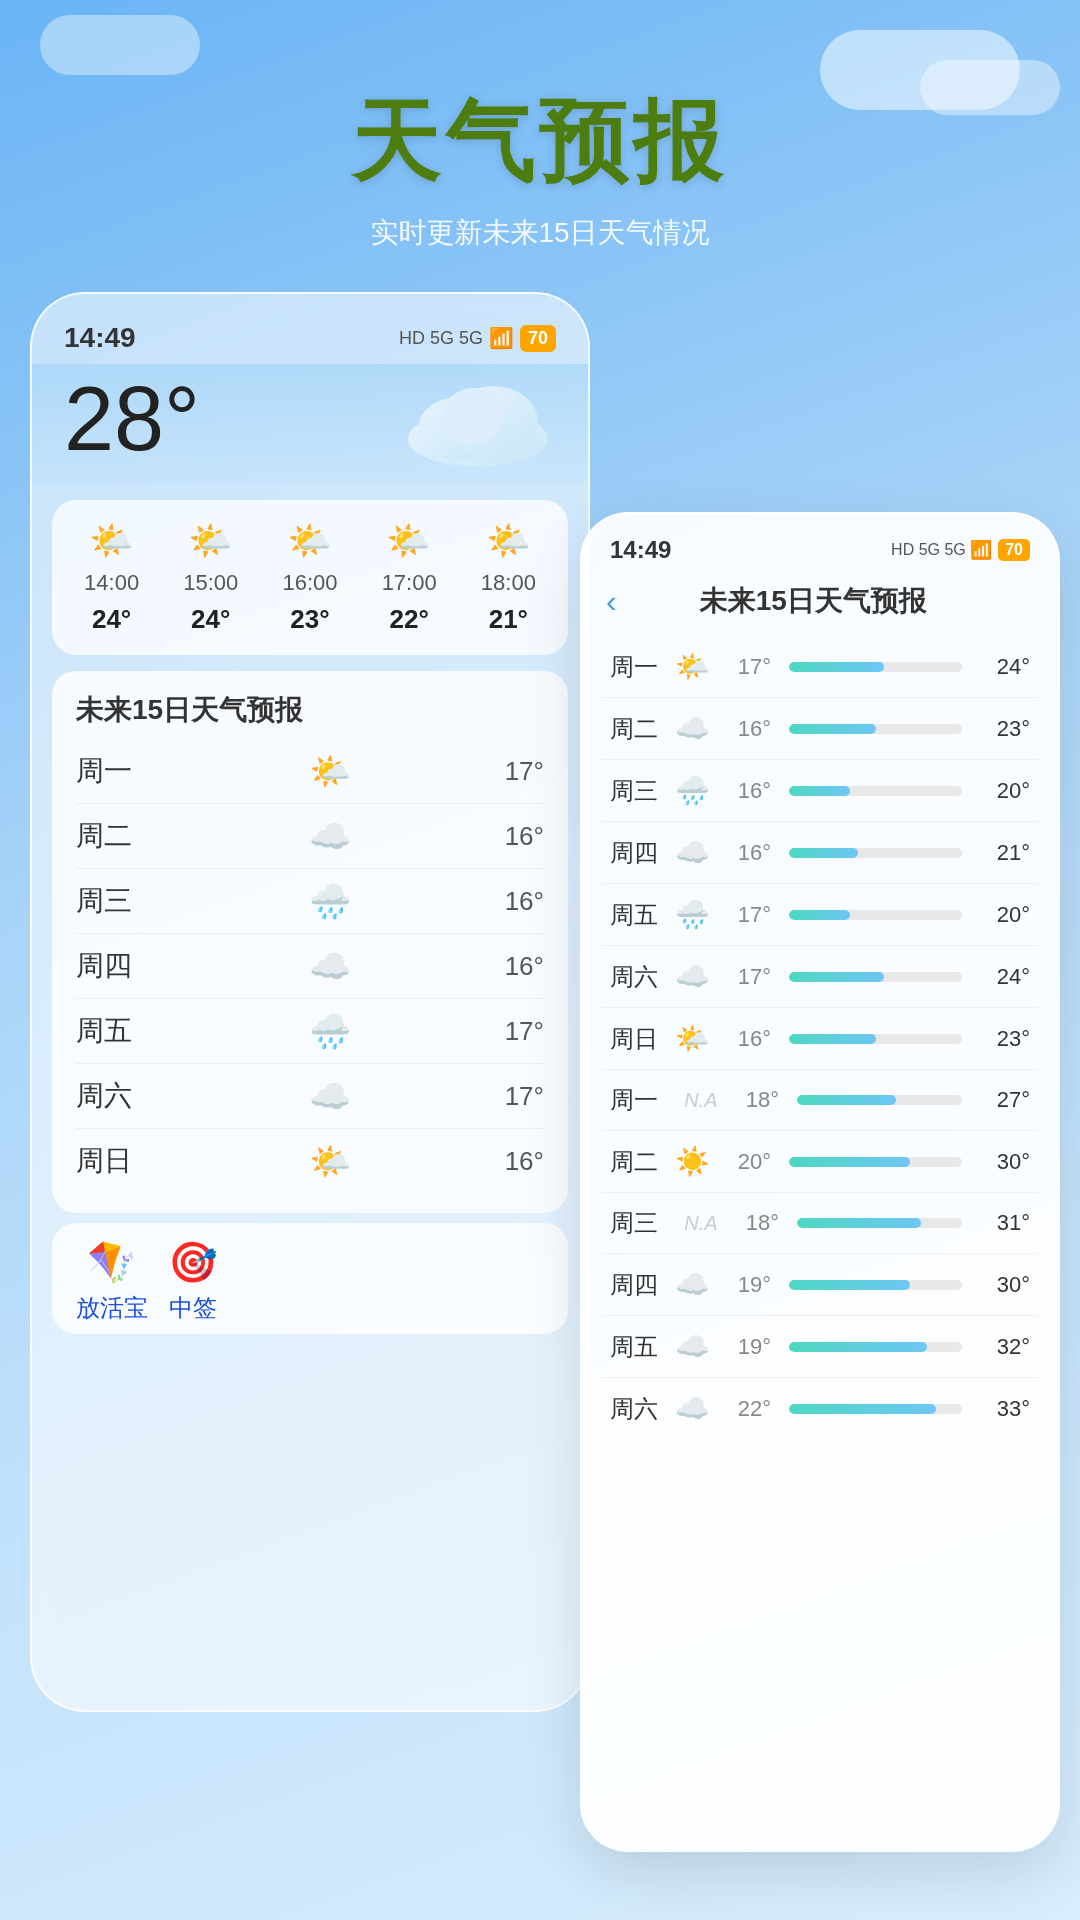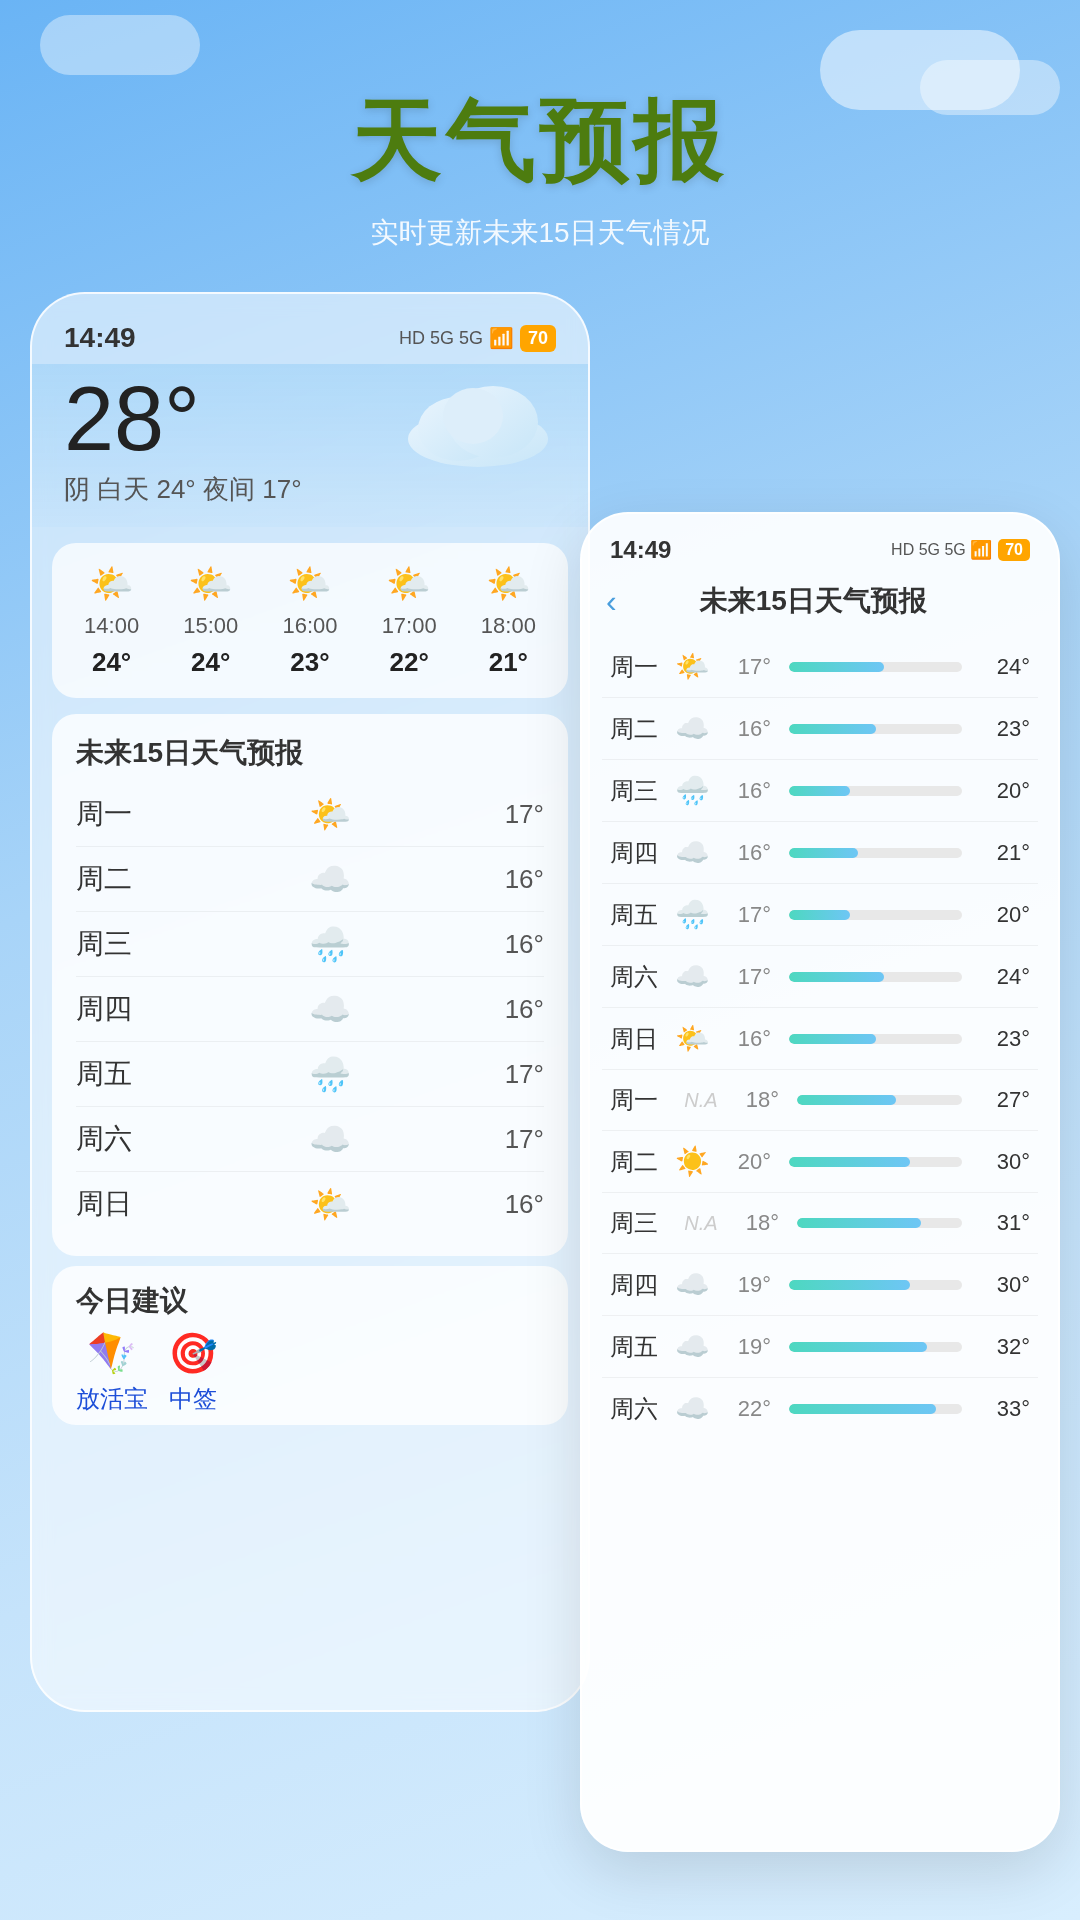--- a/index.html
+++ b/index.html
@@ -343,21 +343,20 @@
       <div class="status-time">14:49</div>
       <div class="status-icons">
         <span style="font-size:18px;color:#555;">HD 5G 5G</span>
         <span style="font-size:20px;">📶</span>
         <span class="status-icon-pill">70</span>
       </div>
     </div>
 
     <div class="phone-left-weather-top">
       <div class="big-temp">28°</div>
-      <div class="weather-desc">阴 白天 24° 夜间 17°</div>
 
       <div class="cloud-icon-left">
         <svg viewBox="0 0 160 100" class="cloud-svg">
           <defs>
             <linearGradient id="cloudGrad" x1="0%" y1="0%" x2="100%" y2="100%">
               <stop offset="0%" style="stop-color:#e8f4fd;stop-opacity:1"></stop>
               <stop offset="100%" style="stop-color:#c8e6f8;stop-opacity:1"></stop>
             </linearGradient>
           </defs>
           <ellipse cx="80" cy="65" rx="70" ry="28" fill="url(#cloudGrad)"></ellipse>
@@ -430,21 +429,20 @@
         <span class="forecast-temp-left">17°</span>
       </div>
       <div class="forecast-row-left">
         <span class="forecast-day-left">周日</span>
         <span class="forecast-icon-left">🌤️</span>
         <span class="forecast-temp-left">16°</span>
       </div>
     </div>
 
     <div class="advice-section">
-      <div class="advice-title">今日建议</div>
       <div class="advice-items">
         <div class="advice-item">
           <span class="advice-icon">🪁</span>
           <span class="advice-label">放活宝</span>
         </div>
         <div class="advice-item">
           <span class="advice-icon">🎯</span>
           <span class="advice-label">中签</span>
         </div>
       </div>

